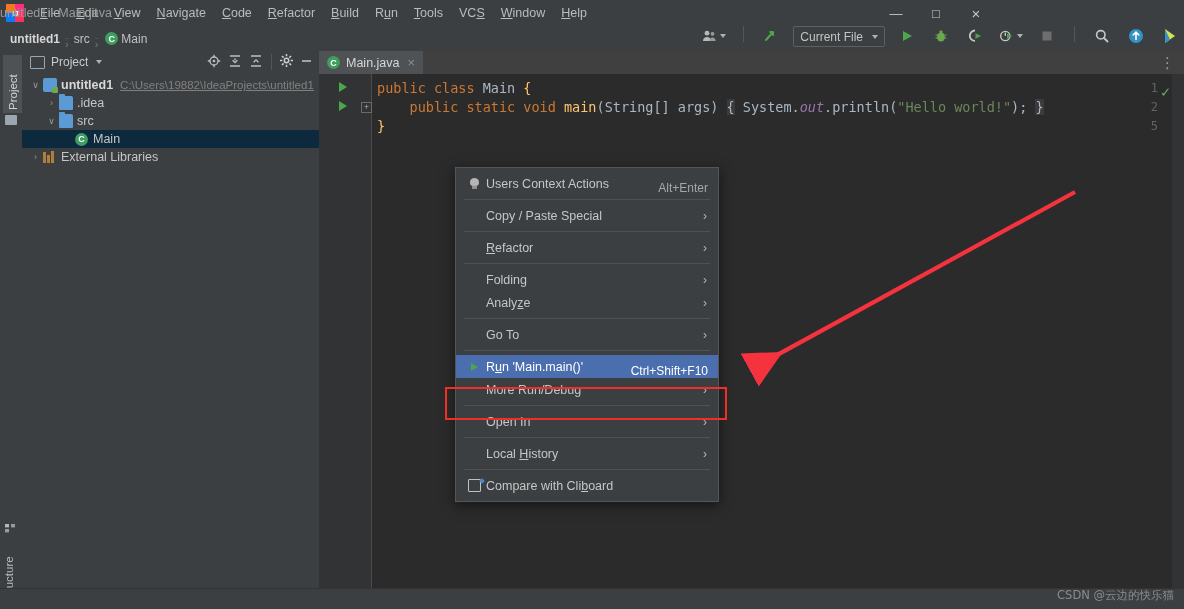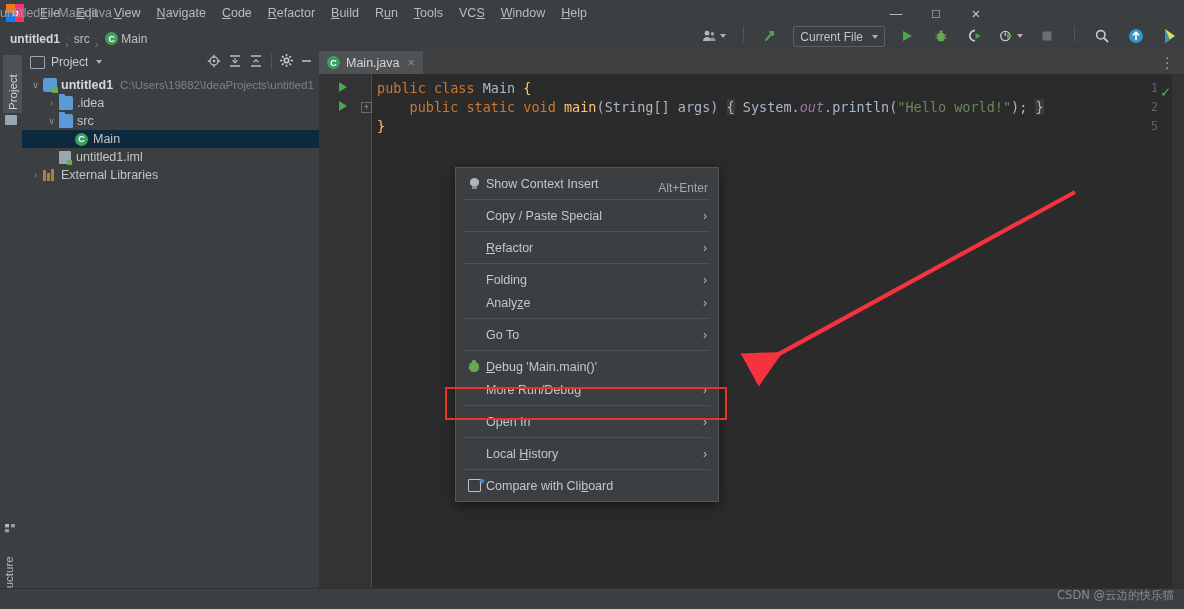--- a/index.html
+++ b/index.html
@@ -94,21 +94,21 @@
   .f-src:after{content:"";position:absolute;left:0;top:-2px;width:6px;height:3px;background:#5b9bd5;border-radius:1px 1px 0 0;}
   .cls-ic{width:13px;height:13px;border-radius:50%;background:#3e9e5f;position:relative;}
   .cls-ic:after{content:"C";position:absolute;left:0;top:0;width:13px;height:13px;color:#fff;
     font-size:9px;display:flex;align-items:center;justify-content:center;font-weight:bold;}
   .iml-ic{width:12px;height:13px;background:#9aa7b0;border-radius:1px;position:relative;}
   .iml-ic:after{content:"";position:absolute;right:-1px;bottom:-1px;width:5px;height:5px;background:#6ca94f;}
   .libs-ic{width:13px;height:12px;display:flex;gap:1px;align-items:flex-end;}
   .libs-ic i{display:block;width:3px;background:#b07d3a;}
   .scr-ic{width:13px;height:12px;background:#9aa7b0;border-radius:1px;position:relative;}
   .scr-ic:after{content:"";position:absolute;right:-2px;bottom:-2px;width:7px;height:7px;border-radius:50%;background:#3b8ec1;}
-  .path{color:#808080;font-size:11.5px;margin-left:7px;}
+  .path{color:#808080;font-size:11.5px;margin-left:7px;text-decoration:underline;}
   .bold{font-weight:bold;color:#d8d8d8;}
 
   
   .editorwrap{position:absolute;left:319px;top:51px;width:865px;height:558px;background:#2b2b2b;}
   .tabsrow{height:23px;background:#404040;display:flex;align-items:flex-start;}
   .tab{height:23px;background:#4e5254;display:flex;align-items:center;padding:0 8px 0 8px;
     gap:6px;position:relative;border-bottom:2px solid #4a88c7;}
   .tab .tname{color:#d6d6d6;font-size:12.5px;}
   .tab .tclose{color:#8d8d8d;font-size:13px;margin-left:2px;}
   .tabsrow .tright{margin-left:auto;display:flex;align-items:center;padding-right:8px;color:#9a9a9a;
@@ -361,25 +361,20 @@
         <span class="ic f-src"></span>
         <span>src</span>
       </div>
 
       <div class="row sel" style="padding-left:40px">
         <span class="arrow"></span>
         <span class="cls-ic" style="margin-right:5px"></span>
         <span>Main</span>
       </div>
 
-      <div class="row" style="padding-left:24px">
-        <span class="arrow"></span>
-        <span class="iml-ic" style="margin-right:5px"></span>
-        <span>untitled1.iml</span>
-      </div>
 
       <div class="row" style="padding-left:8px">
         <span class="arrow">›</span>
         <span class="libs-ic" style="margin-right:5px">
             <i style="height:11px"></i>
             <i style="height:8px"></i>
             <i style="height:12px"></i>
           </span>
         <span>External Libraries</span>
       </div>
@@ -424,21 +419,21 @@
 
   <div class="ctx">
 
     <div class="ci">
       <span class="mic">
           <span class="lamp">
             <span class="b"></span>
             <span class="s"></span>
           </span>
         </span>
-      <span class="lbl">Show Context Insert</span>
+      <span class="lbl">Users Context Actions</span>
       <span class="acc">Alt+Enter</span>
     </div>
     <div class="sep"></div>
 
 
     <div class="ci">
       <span class="mic"></span>
       <span class="lbl">Copy / Paste Special</span>
       <span class="sub">›</span>
     </div>
@@ -467,27 +462,28 @@
     <div class="sep"></div>
 
     <div class="ci">
       <span class="mic"></span>
       <span class="lbl">Go To</span>
       <span class="sub">›</span>
     </div>
 
     <div class="sep"></div>
 
-
-    <div class="ci">
+    <div class="ci hl">
       <span class="mic">
-          <span class="bug"></span>
-        </span>
-      <span class="lbl"><u>D</u>ebug 'Main.main()'</span>
-    </div>
+          <span class="tri"></span>
+        </span>
+      <span class="lbl">R<u>u</u>n 'Main.main()'</span>
+      <span class="acc">Ctrl+Shift+F10</span>
+    </div>
+
 
     <div class="ci">
       <span class="mic"></span>
       <span class="lbl">More Run/Debug</span>
       <span class="sub">›</span>
     </div>
     <div class="sep"></div>
 
     <div class="ci">
       <span class="mic"></span>

